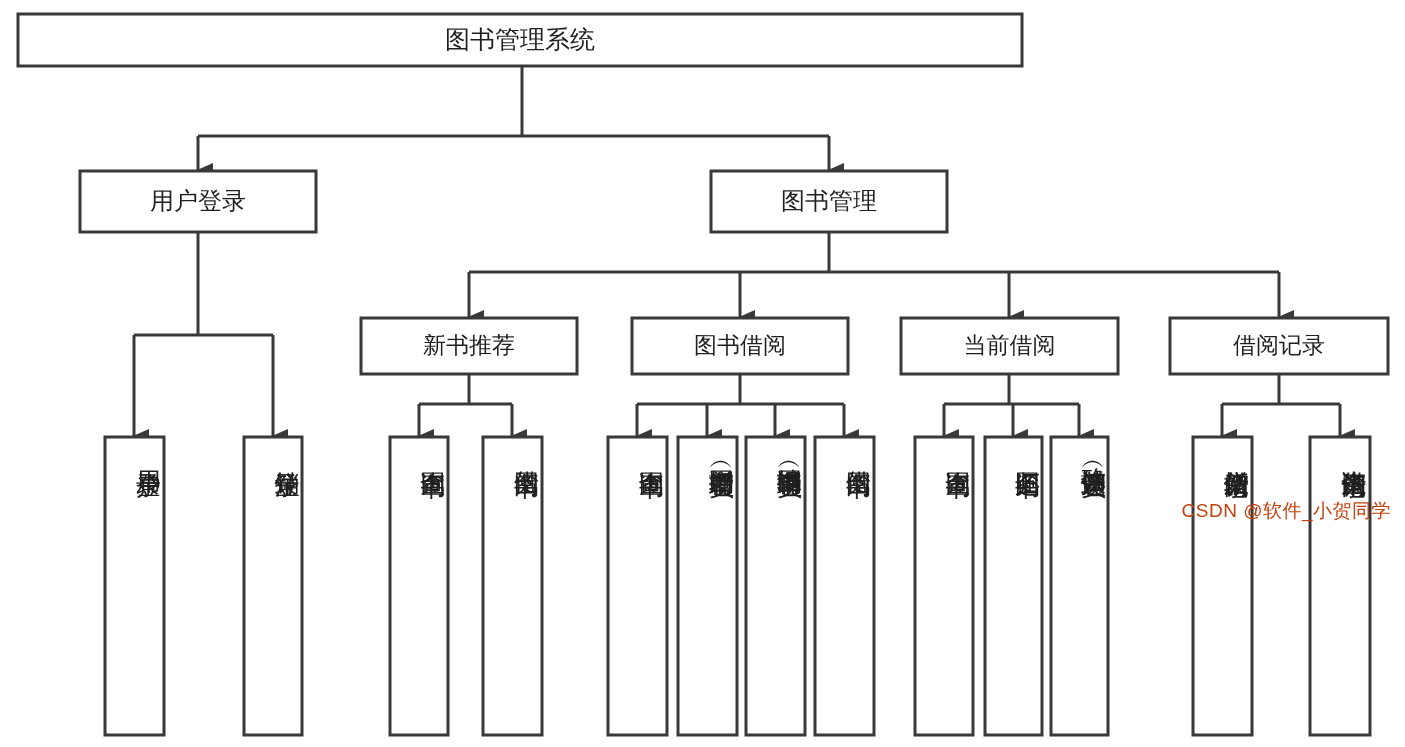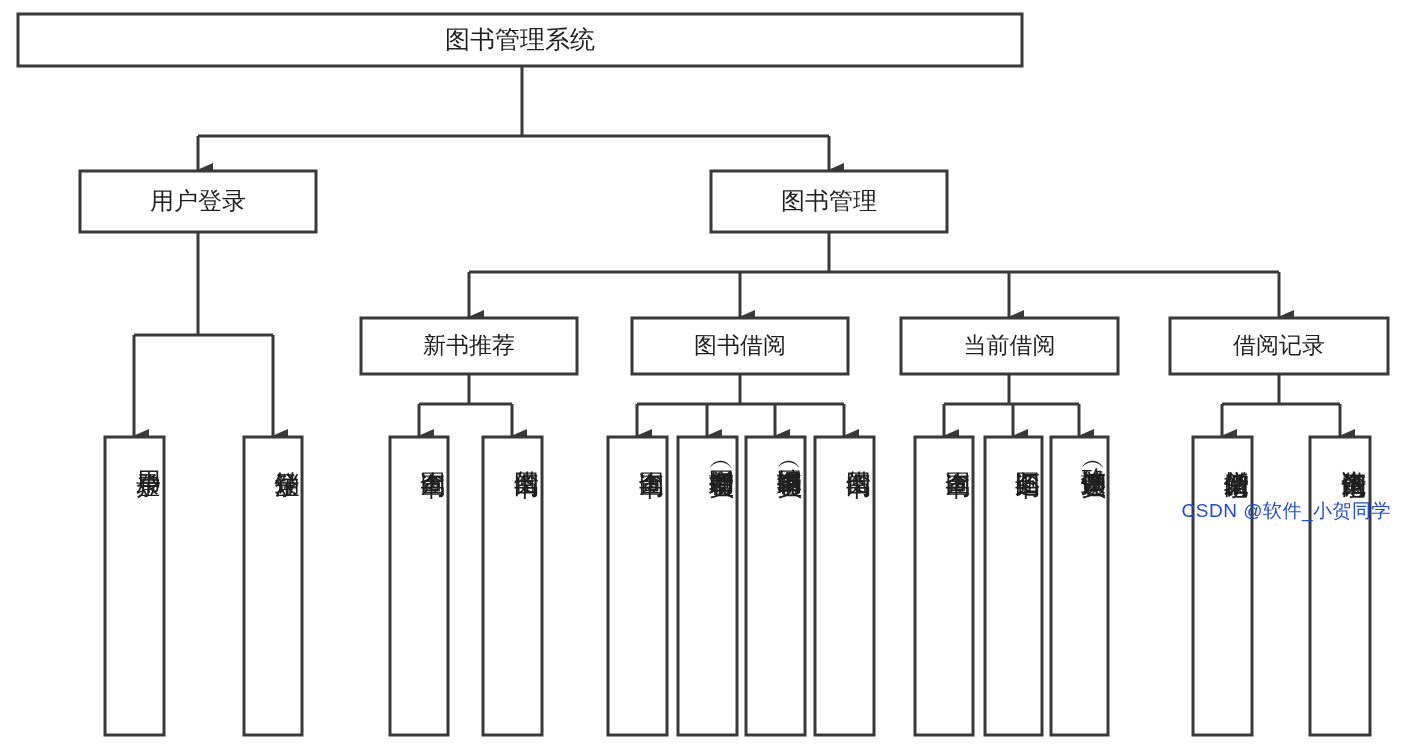--- a/index.html
+++ b/index.html
@@ -29,21 +29,21 @@
     text-anchor:middle;
     dominant-baseline:middle;
     writing-mode:vertical-rl;
     letter-spacing:1px;
   }
   .watermark{
     position:absolute;
     right:14px;bottom:6px;
     font-family:"Liberation Sans","DejaVu Sans",sans-serif;
     font-size:19px;
-    color:#1d4ed8;
+    color:#c2410c;
     white-space:nowrap;
     letter-spacing:0.5px;
   }
 </style>
 </head>
 <body>
 
 <div id="stage">
   <svg class="diagram" viewBox="0 0 1405 747">
     <defs>

